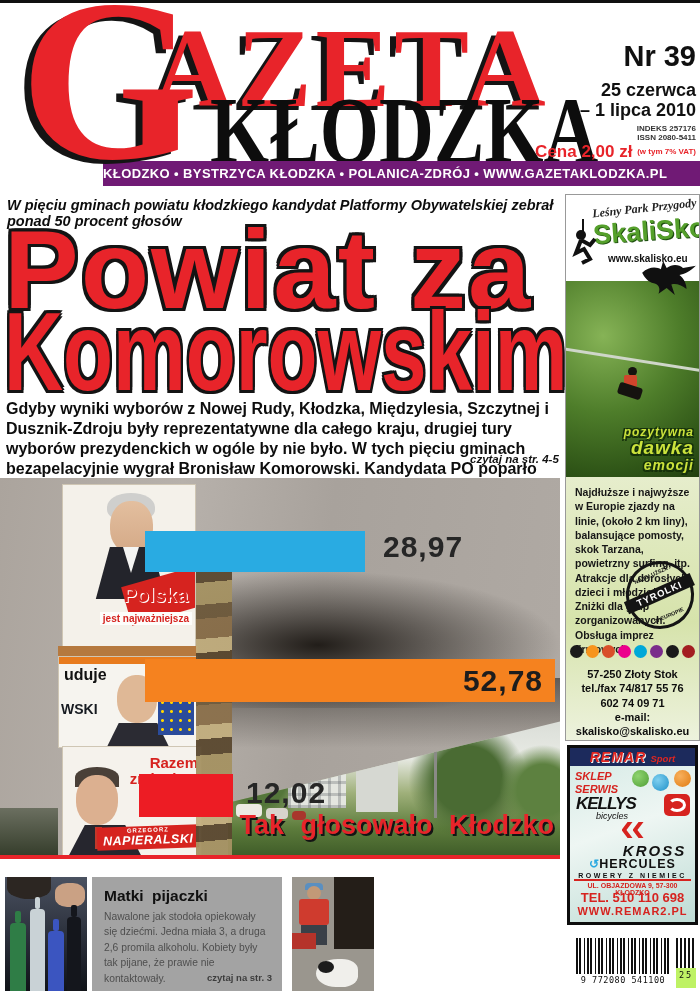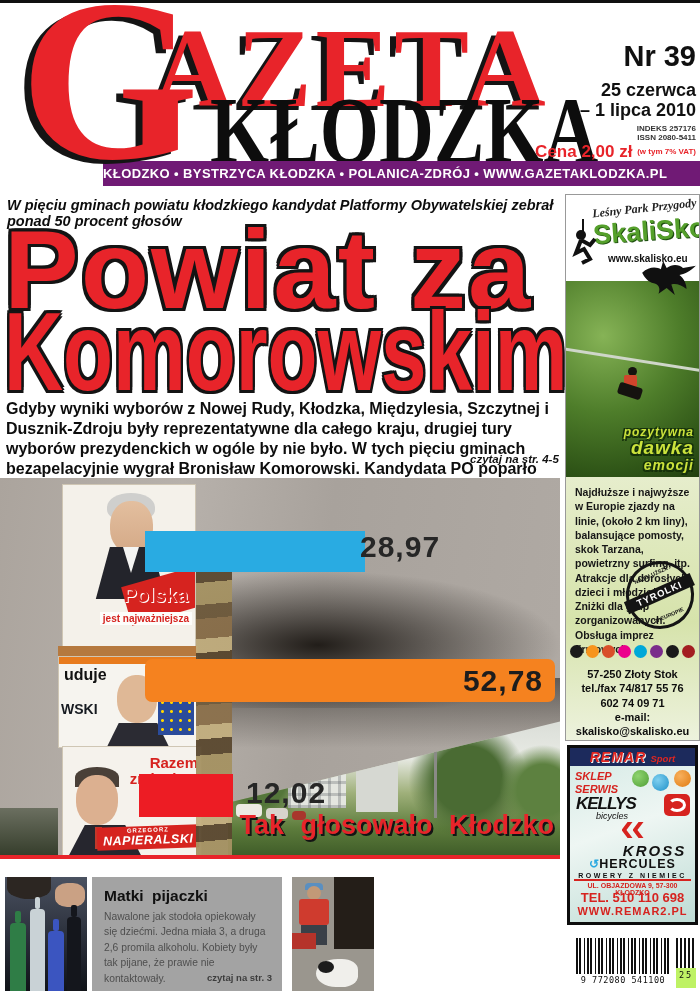--- a/index.html
+++ b/index.html
@@ -102,24 +102,24 @@
   .p3-ribbon{position:absolute;left:34px;bottom:8px;background:#d6231f;color:#fff;padding:1px 6px 2px;
              transform:rotate(-2deg);text-align:center;}
   .p3-grz{display:block;font-size:6px;font-weight:bold;letter-spacing:1px;}
   .p3-nap{display:block;font-size:12.5px;font-weight:bold;font-style:italic;letter-spacing:.5px;}
   .torn{position:absolute;left:196px;top:55px;width:36px;height:323px;opacity:.95;
         background:repeating-linear-gradient(175deg,#8a6f4a 0 20px,#c2ae7e 20px 34px,#5a482f 34px 50px,#a59262 50px 72px,#6e5a3c 72px 86px);}
 
   
   .bar{position:absolute;z-index:5;}
   .bar-blue{left:145px;top:53px;width:220px;height:41px;background:#29abe2;}
-  .bar-orange{left:145px;top:181px;width:410px;height:43px;background:#f5821f;border-radius:7px;}
+  .bar-orange{left:145px;top:181px;width:410px;height:43px;background:#f5821f;}
   .bar-red{left:139px;top:296px;width:94px;height:43px;background:#ed1c24;}
   .blbl{position:absolute;z-index:6;font-weight:bold;font-size:30px;color:#262626;letter-spacing:1px;}
-  .lbl1{left:360px;top:52px;}
+  .lbl1{left:383px;top:52px;}
   .lbl2{position:absolute;right:12px;top:5px;font-weight:bold;font-size:30px;color:#1d1d1d;letter-spacing:1px;}
   .lbl3{left:246px;top:298px;}
   .ph-caption{position:absolute;right:6px;top:332px;z-index:6;font-weight:bold;font-size:27px;
         color:#e8242a;word-spacing:9px;text-shadow:2px 2px 0 #141414;}
   .photo-rule{position:absolute;left:0;top:855px;width:560px;height:4px;background:#e8242a;}
 
   
   .sk{position:absolute;left:565px;top:194px;width:133px;height:545px;border:1px solid #999;background:#fff;overflow:hidden;}
   .sk-tag{position:absolute;left:26px;top:6px;font-family:"Liberation Serif",serif;font-style:italic;
           font-weight:bold;font-size:12px;transform:rotate(-6deg);color:#222;white-space:nowrap;}

